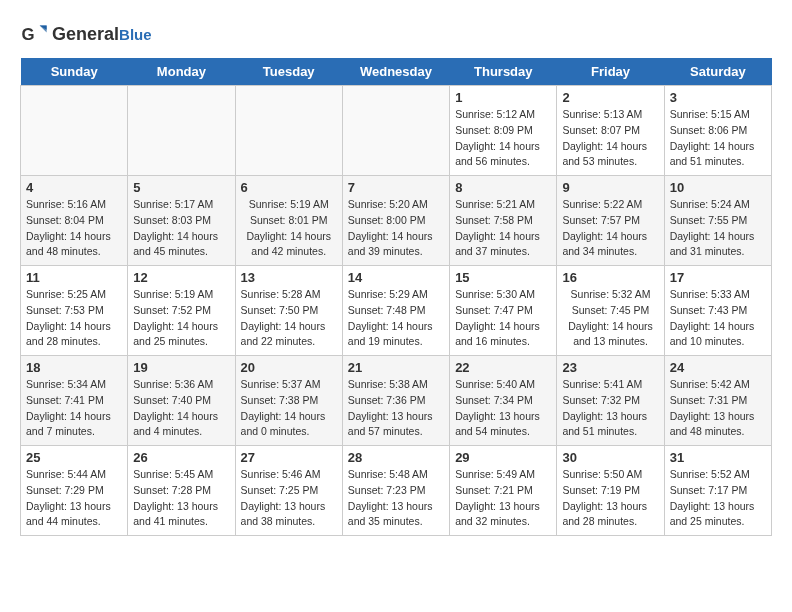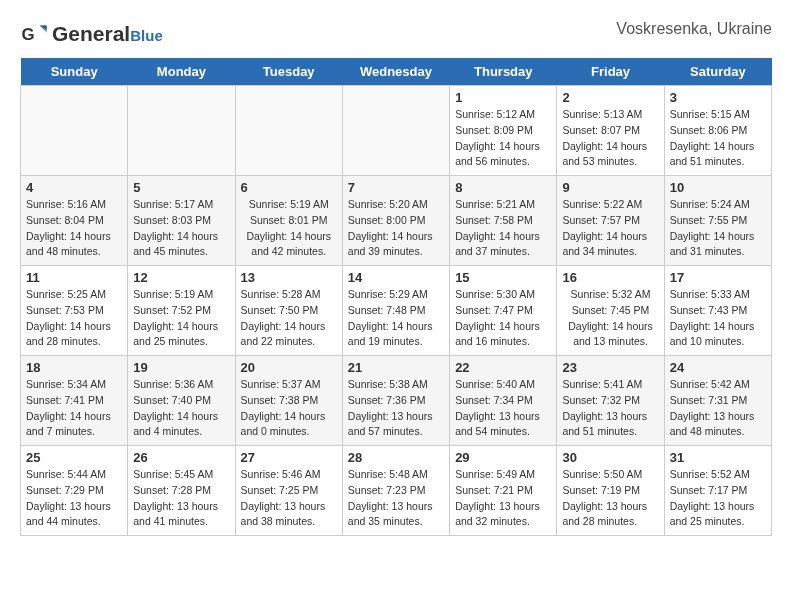--- a/index.html
+++ b/index.html
@@ -81,25 +81,24 @@
 <body>
 
 <div class="header">
   <div class="logo">
     <svg class="logo-icon" viewBox="0 0 40 40">
       <text x="2" y="28" font-size="24" font-weight="bold" fill="#333" font-family="Arial">G</text>
       <polygon points="28,8 38,14 38,8" fill="#2a6db5"></polygon>
       <polygon points="28,8 38,8 38,18" fill="#1a5a9a" opacity="0.7"></polygon>
     </svg>
     <div>
-      <span style="font-size:21px;font-weight:bold;color:#333;">General</span><span style="font-size:15px;font-weight:bold;color:#2a6db5;">Blue</span>
+      <span style="font-size:18px;font-weight:bold;color:#333;">General</span><span style="font-size:15px;font-weight:bold;color:#2a6db5;">Blue</span>
     </div>
   </div>
   <div class="title-block">
-    <div class="location">Voskresenka, Ukraine</div>
   </div>
 </div>
 
 <table>
   <thead>
     <tr>
     <th>Sunday</th>
         <th>Monday</th>
         <th>Tuesday</th>
         <th>Wednesday</th>

